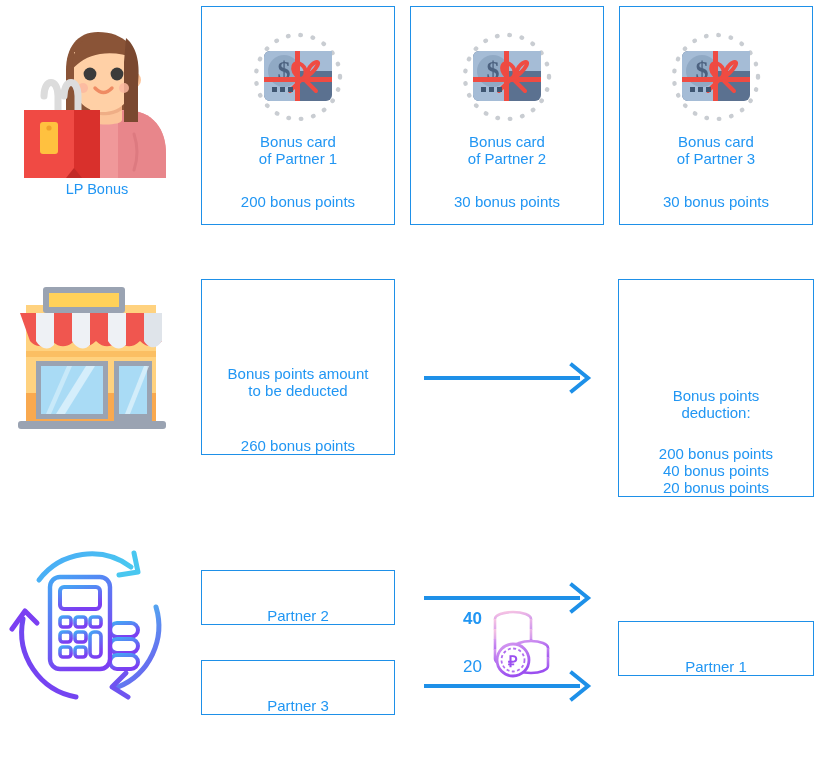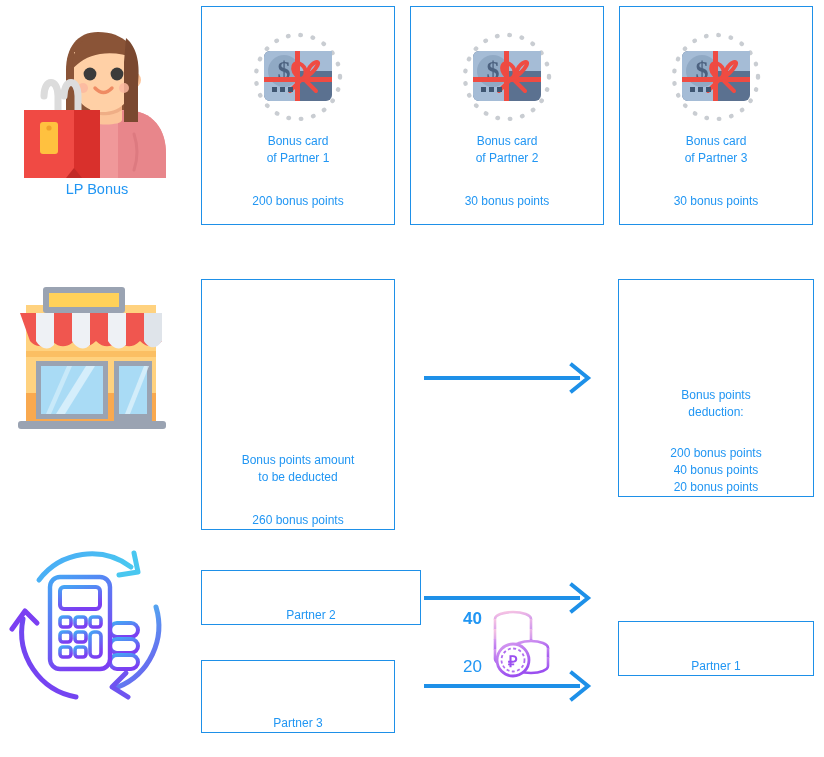--- a/index.html
+++ b/index.html
@@ -31,21 +31,21 @@
     display: flex;
     flex-direction: column;
     align-items: center;
   }
   .box-center {
     justify-content: flex-end;
   }
 
   .blue-text {
     color: #2196f3;
-    font-size: 12px;
+    font-size: 15px;
     line-height: 17px;
     text-align: center;
     white-space: pre-line;
   }
 
   
   .card-icon-wrap {
     margin-top: 22px;
     width: 100px;
     height: 96px;
@@ -230,24 +230,24 @@
       <path d="M34 131 L55 83 L60 83 L39 131 Z" fill="#ddf1fb" opacity="0.6"></path>
 
       <rect x="102" y="78" width="38" height="60" fill="#9aa3b2"></rect>
       <rect x="107" y="83" width="28" height="48" fill="#a9dbf5"></rect>
       <path d="M113 131 L132 83 L137 83 L118 131 Z" fill="#ddf1fb" opacity="0.8"></path>
 
       <rect x="6" y="138" width="148" height="8" rx="3" fill="#9aa3b2"></rect>
     </svg>
   </div>
 
-  <div class="box box-center" style="left:201px; top:279px; width:194px; height:251px;">
+  <div class="box box-center" style="left:201px; top:279px; width:194px; height:176px;">
     <div class="blue-text">Bonus points amount
 to be deducted</div>
-    <div class="blue-text" style="margin-top:26px;">260 bonus points</div>
+    <div class="blue-text" style="margin-top:38px;">260 bonus points</div>
   </div>
 
   <div class="abs" style="left:424px; top:362px; width:170px; height:32px;">
     <svg width="170" height="32" viewBox="0 0 170 32">
       <line x1="0" y1="16" x2="156" y2="16" stroke="#1e90e8" stroke-width="4"></line>
       <polyline points="148,3 164,16 148,29" fill="none" stroke="#1e90e8" stroke-width="4" stroke-linecap="square" stroke-linejoin="miter"></polyline>
     </svg>
   </div>
 
   <div class="box box-center" style="left:618px; top:279px; width:196px; height:218px;">
@@ -304,25 +304,25 @@
         <rect x="84" y="72" width="11" height="10" rx="3"></rect>
         <rect x="54" y="87" width="11" height="10" rx="3"></rect>
         <rect x="69" y="87" width="11" height="10" rx="3"></rect>
         <rect x="54" y="102" width="11" height="10" rx="3"></rect>
         <rect x="69" y="102" width="11" height="10" rx="3"></rect>
         <rect x="84" y="87" width="11" height="25" rx="4"></rect>
       </g>
     </svg>
   </div>
 
-  <div class="box box-center" style="left:201px; top:570px; width:220px; height:55px;">
+  <div class="box box-center" style="left:201px; top:570px; width:194px; height:55px;">
     <div class="blue-text">Partner 2</div>
   </div>
 
-  <div class="box box-center" style="left:201px; top:660px; width:194px; height:73px;">
+  <div class="box box-center" style="left:201px; top:660px; width:194px; height:55px;">
     <div class="blue-text">Partner 3</div>
   </div>
 
   <div class="abs" style="left:424px; top:582px; width:170px; height:32px;">
     <svg width="170" height="32" viewBox="0 0 170 32">
       <line x1="0" y1="16" x2="156" y2="16" stroke="#1e90e8" stroke-width="4"></line>
       <polyline points="148,3 164,16 148,29" fill="none" stroke="#1e90e8" stroke-width="4" stroke-linecap="square" stroke-linejoin="miter"></polyline>
     </svg>
   </div>
 

